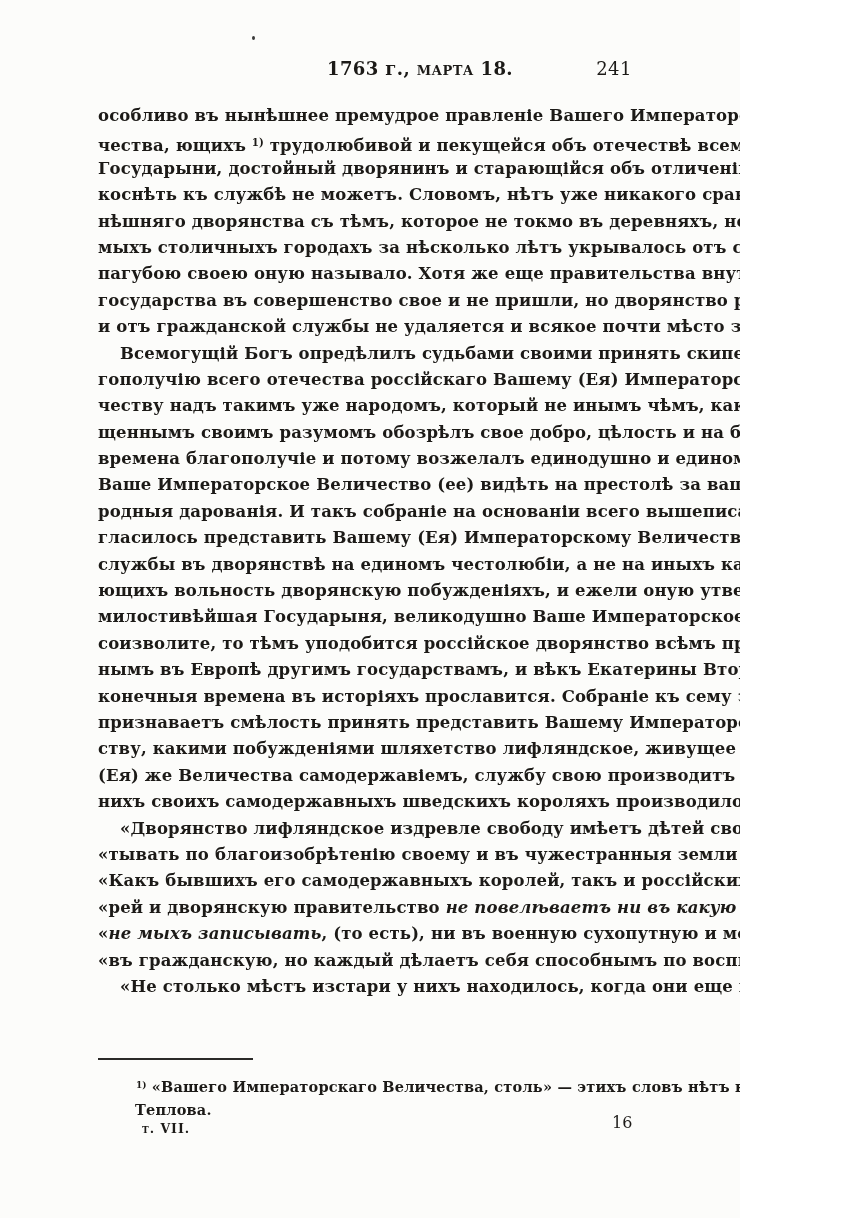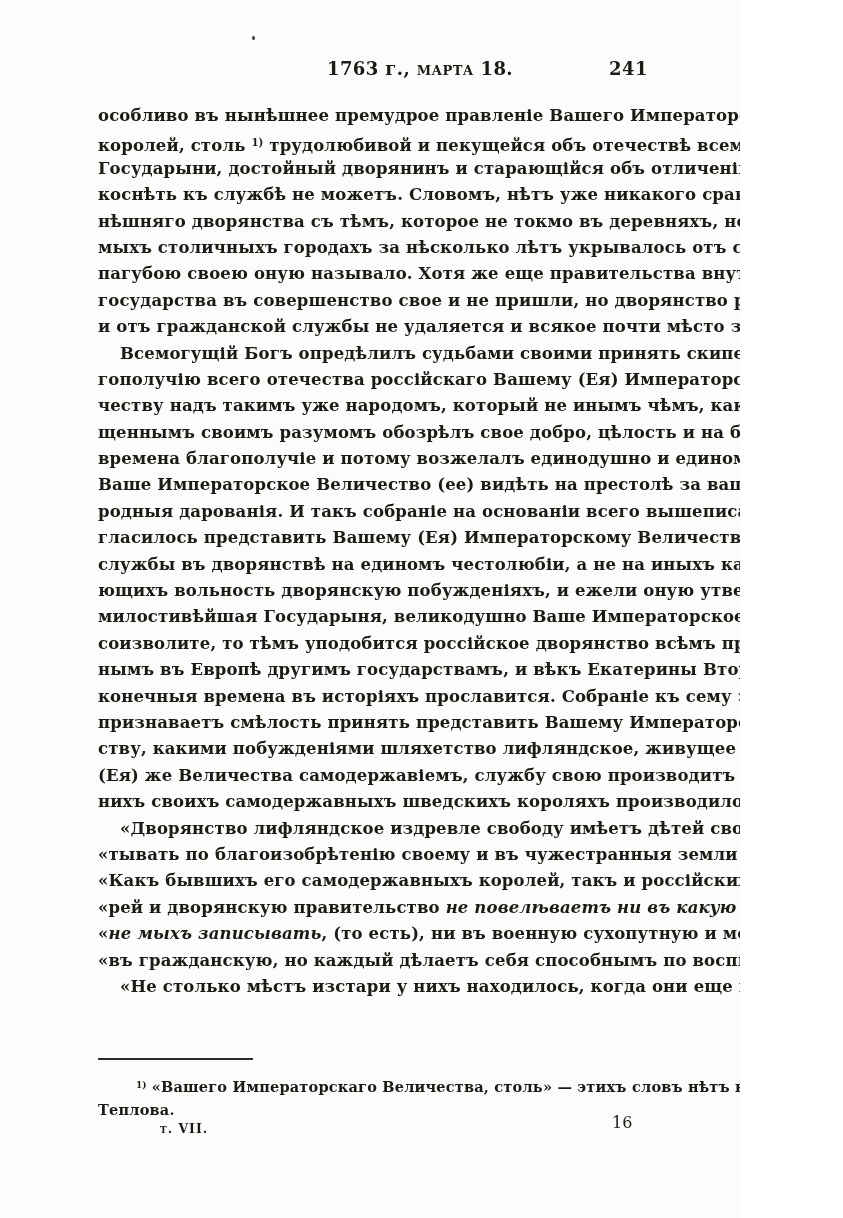--- a/index.html
+++ b/index.html
@@ -7,22 +7,22 @@
     position:relative;width:740px;height:1218px;
     background:#fcfcfa;overflow:hidden;
     font-family:"DejaVu Serif","Liberation Serif",serif;
     color:#1c1a17;
   }
   .header-date{
     position:absolute;top:58px;left:98px;width:644px;
     text-align:center;font-size:18px;font-weight:700;letter-spacing:.4px;
   }
   .page-num{
-    position:absolute;top:58px;right:92px;
-    font-size:18px;font-weight:700;letter-spacing:.5px;
+    position:absolute;top:58px;right:108px;
+    font-size:18px;font-weight:400;letter-spacing:.5px;
   }
   .body-text{
     position:absolute;top:103px;left:98px;width:644px;
     font-size:16.5px;font-weight:600;letter-spacing:.15px;
   }
   .line{
     height:26.4px;line-height:26.4px;
     text-align:justify;text-align-last:justify;text-justify:inter-word;
     overflow:hidden;white-space:nowrap;
   }
@@ -36,24 +36,24 @@
     background:#2b2a28;
   }
   .footnote{
     position:absolute;top:1074px;left:98px;width:644px;
     font-size:14.5px;font-weight:600;letter-spacing:.2px;
   }
   .fline{
     line-height:22.5px;text-align:justify;text-align-last:justify;
     overflow:hidden;white-space:nowrap;
   }
-  .fline.last{text-align-last:left;}
+  .fline.last{text-align-last:left;margin-left:37px;}
   .fline.indent{text-indent:38px;}
   .vol{
-    position:absolute;left:160px;top:1121px;
+    position:absolute;left:142px;top:1121px;
     font-size:12.5px;font-weight:700;font-variant:small-caps;letter-spacing:1px;
   }
   .sig{
     position:absolute;left:612px;top:1113px;
     font-size:16px;font-weight:400;
   }
   .speck{
     position:absolute;left:252px;top:36px;width:3px;height:4px;
     background:#3a3a3a;border-radius:50%;
   }
@@ -62,21 +62,21 @@
 <body>
 
 <div class="page">
   <div class="header-date"><span>1763 г., </span><span class="sc">марта</span><span> 18.</span></div>
   <div class="page-num">241</div>
 
   <div class="speck"></div>
 
   <div class="body-text">
       <div class="line"><span>особливо въ нынѣшнее премудрое правленіе Вашего Императорскаго Вели-</span></div>
-      <div class="line"><span>королей, столь </span><span class="sup">1)</span><span> трудолюбивой и пекущейся объ отечествѣ всемилостивѣйшей</span></div>
+      <div class="line"><span>чества, ющихъ </span><span class="sup">1)</span><span> трудолюбивой и пекущейся объ отечествѣ всемилостивѣйшей</span></div>
       <div class="line"><span>Государыни, достойный дворянинъ и старающійся объ отличеніи своемъ и</span></div>
       <div class="line"><span>коснѣть къ службѣ не можетъ. Словомъ, нѣтъ уже никакого сравненія ны-</span></div>
       <div class="line"><span>нѣшняго дворянства съ тѣмъ, которое не токмо въ деревняхъ, но и въ са-</span></div>
       <div class="line"><span>мыхъ столичныхъ городахъ за нѣсколько лѣтъ укрывалось отъ службы и</span></div>
       <div class="line"><span>пагубою своею оную называло. Хотя же еще правительства внутреннія</span></div>
       <div class="line"><span>государства въ совершенство свое и не пришли, но дворянство россійское</span></div>
       <div class="line"><span>и отъ гражданской службы не удаляется и всякое почти мѣсто за милость</span></div>
       <div class="line indent"><span>Всемогущій Богъ опредѣлилъ судьбами своими принять скипетръ къ бла-</span></div>
       <div class="line"><span>гополучію всего отечества россійскаго Вашему (Ея) Императорскому Вели-</span></div>
       <div class="line"><span>честву надъ такимъ уже народомъ, который не инымъ чѣмъ, какъ просвѣ-</span></div>

